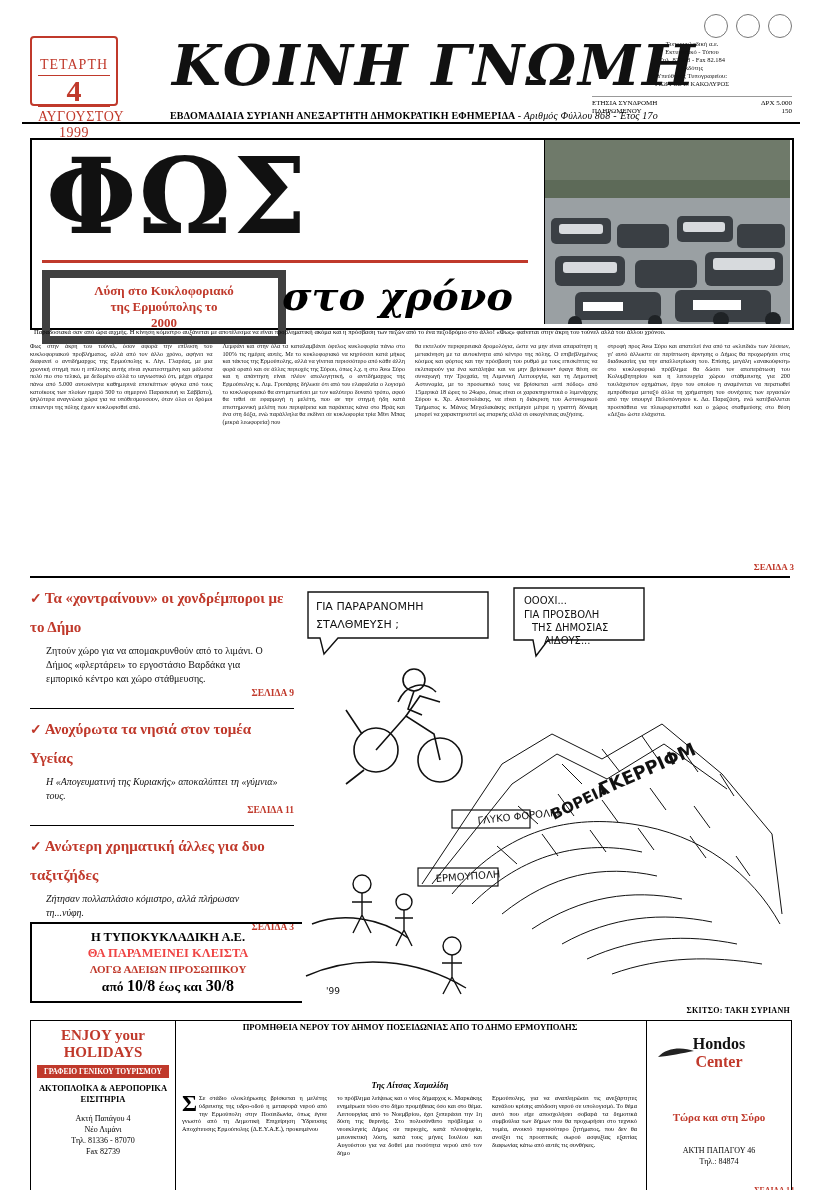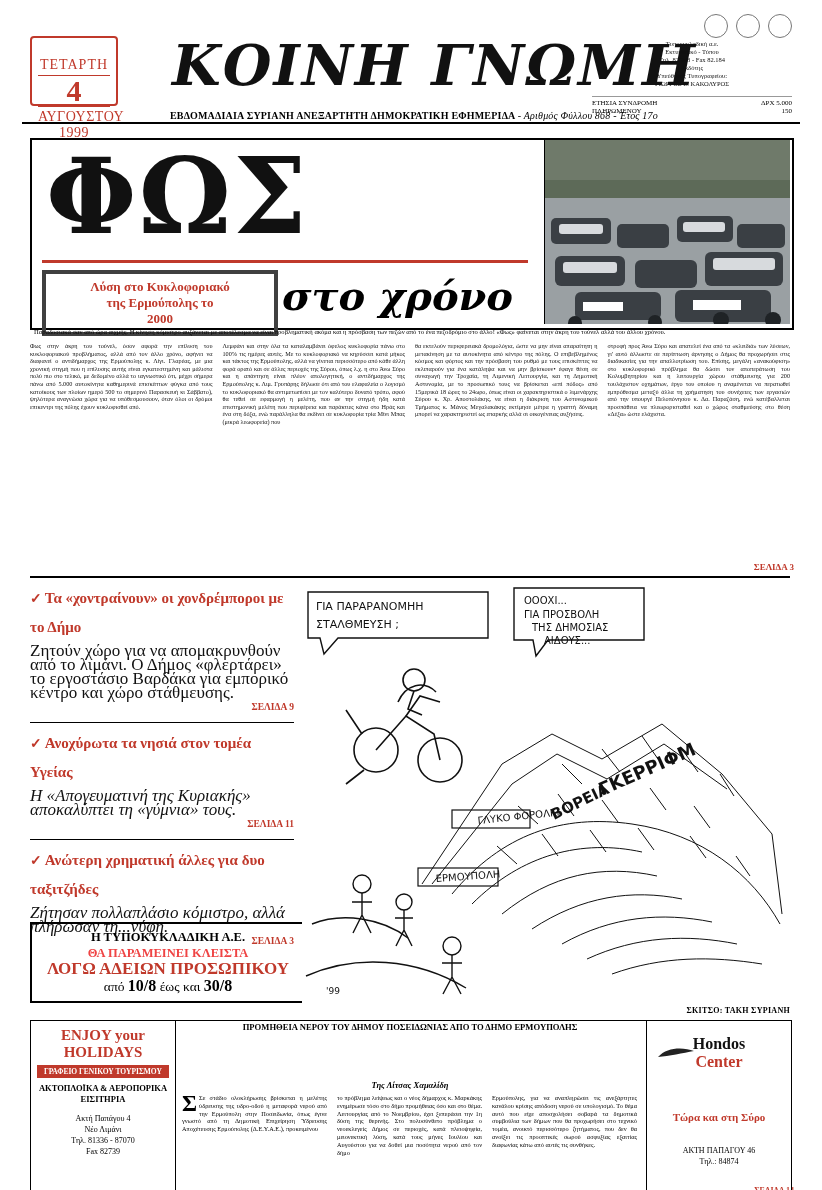--- a/index.html
+++ b/index.html
@@ -20,48 +20,48 @@
   .circles{position:absolute;right:8px;top:4px;width:200px;text-align:right;}
   .circ{display:inline-block;width:22px;height:22px;border:1px solid #777;border-radius:50%;margin-left:4px;vertical-align:middle;}
   .impr{position:absolute;right:8px;top:30px;width:200px;text-align:center;font-size:6.5px;line-height:8px;color:#111;}
   .priceline{position:absolute;right:8px;top:86px;width:200px;font-size:7px;display:flex;justify-content:space-between;border-top:1px solid #999;padding-top:2px;}
 
   
   .leadbox{position:absolute;left:8px;top:128px;width:760px;height:188px;border:2px solid #000;}
   .fosbox{position:absolute;left:0;top:0;width:512px;height:184px;border-right:1px solid #000;}
   .fos{position:absolute;left:14px;top:2px;font-family:"DejaVu Serif",serif;font-size:104px;font-weight:bold;letter-spacing:2px;color:#111;line-height:110px;}
   .redrule{position:absolute;left:10px;top:120px;width:486px;height:3px;background:#c0392b;}
-  .solbox{position:absolute;left:10px;top:130px;width:216px;border:4px solid #404040;padding:5px 6px;color:#c0392b;font-weight:bold;font-size:13px;line-height:16px;text-align:center;}
+  .solbox{position:absolute;left:10px;top:130px;width:216px;border:8px solid #404040;padding:5px 6px;color:#c0392b;font-weight:bold;font-size:13px;line-height:16px;text-align:center;}
   .stoxrono{position:absolute;left:250px;top:132px;font-size:40px;font-style:italic;font-weight:bold;font-family:"DejaVu Serif",serif;}
   .photo{position:absolute;left:513px;top:0;width:245px;height:184px;overflow:hidden;background:#9aa0a4;}
   .caption{position:absolute;left:0;top:186px;width:756px;font-size:6.6px;line-height:8.4px;padding:2px 2px 0;}
 
   
   .cols{position:absolute;left:8px;top:332px;width:760px;height:222px;display:flex;gap:10px;}
   .col{width:243px;font-size:6.2px;line-height:7.6px;text-align:justify;color:#111;}
   .col p{margin:0 0 4px;}
   .sel3{position:absolute;right:6px;top:552px;color:#c0392b;font-weight:bold;font-size:9px;}
 
   .hr1{position:absolute;left:8px;top:566px;width:760px;height:2px;background:#000;}
 
   
   .teasers{position:absolute;left:8px;top:574px;width:264px;}
   .teaser{margin-bottom:10px;}
   .teaser h3{margin:0;font-size:15px;line-height:28px;color:#c0392b;font-weight:bold;}
   .teaser h3 .chk{color:#c0392b;font-size:14px;margin-right:3px;}
-  .teaser p{margin:3px 0 2px;font-size:17px;line-height:14px;color:#111;}
+  .teaser p{margin:3px 16px 2px;font-size:10px;line-height:14px;color:#111;}
   .teaser p.ital{font-style:italic;}
   .pglink{text-align:right;color:#c0392b;font-weight:bold;font-size:9.5px;}
   .tline{border-top:1px solid #000;margin:6px 0;}
 
   .typobox{position:absolute;left:8px;top:912px;width:264px;border:2px solid #000;padding:6px 4px;text-align:center;}
   .typobox .l1{font-size:12.5px;font-weight:bold;}
   .typobox .l2{font-size:12.5px;font-weight:bold;color:#ef4444;line-height:16px;}
-  .typobox .l3{font-size:17px;font-weight:bold;color:#c0392b;line-height:16px;}
-  .typobox .l4{font-size:13.5px;font-weight:normal;}
+  .typobox .l3{font-size:11px;font-weight:bold;color:#c0392b;line-height:16px;}
+  .typobox .l4{font-size:13.5px;font-weight:bold;}
   .typobox .l4 b{font-size:16px;}
 
   
   .cartoon{position:absolute;left:280px;top:574px;width:488px;height:420px;background:#4d7c0f;overflow:hidden;}
   .cartoon svg{display:block;}
   .skitso{position:absolute;left:280px;top:996px;width:488px;text-align:right;font-size:8px;font-weight:bold;letter-spacing:.3px;}
 
   
   .hr2{position:absolute;left:8px;top:1010px;width:760px;height:1px;background:#000;}
   .bottomhead{position:absolute;left:160px;top:1012px;width:456px;text-align:center;font-size:8.6px;font-weight:bold;}

